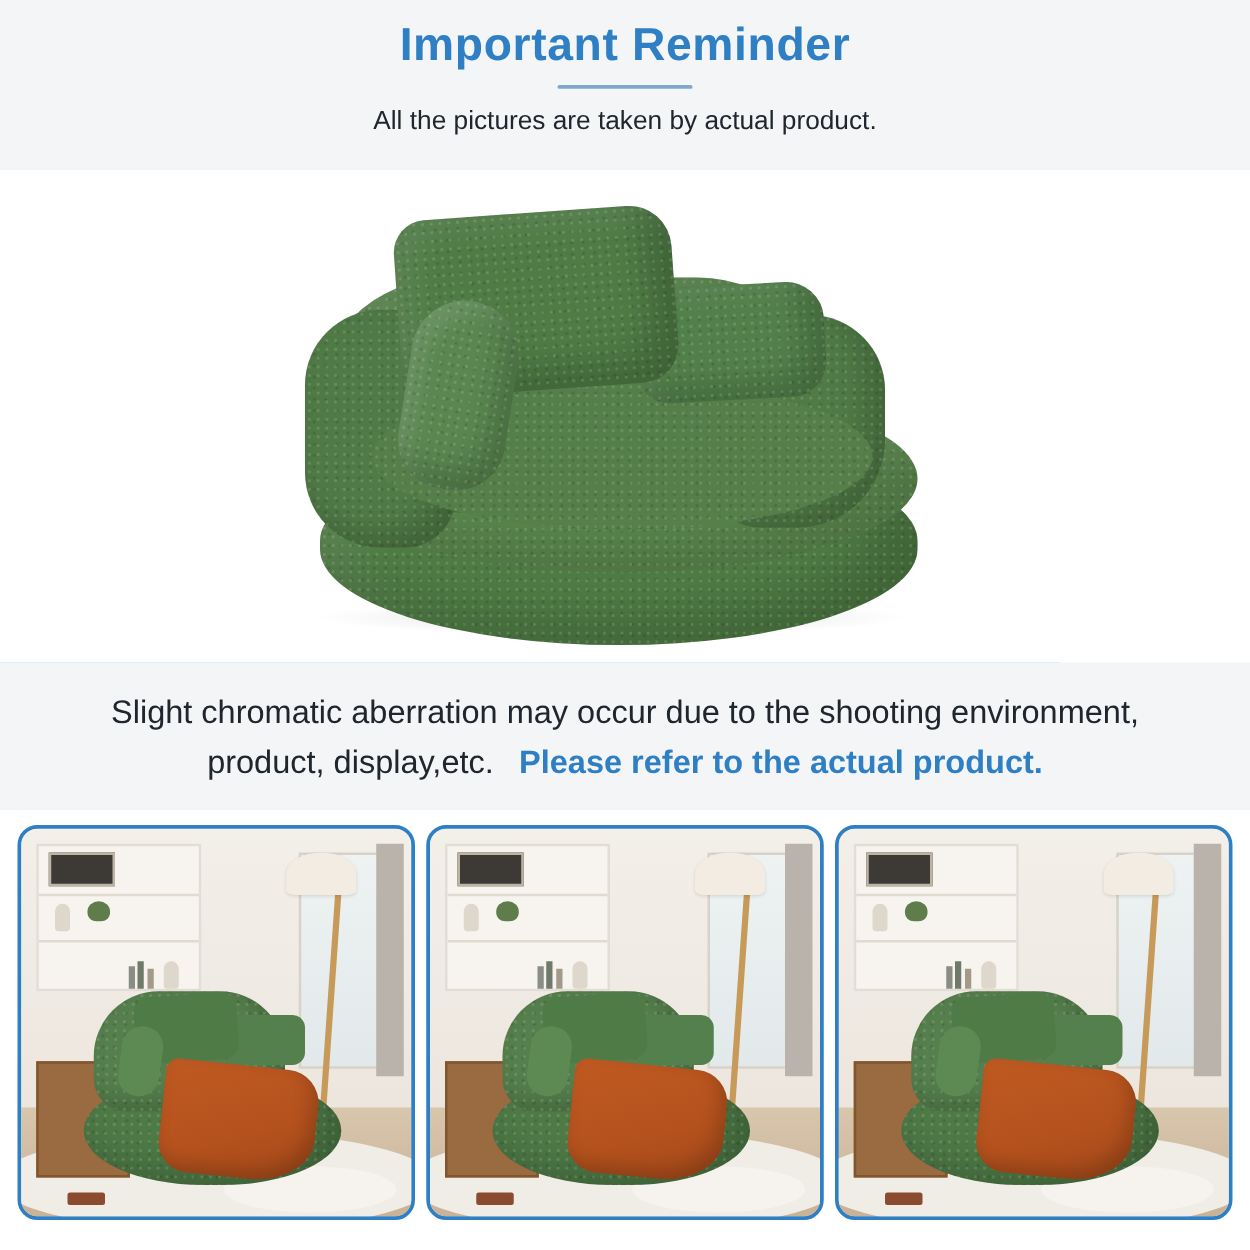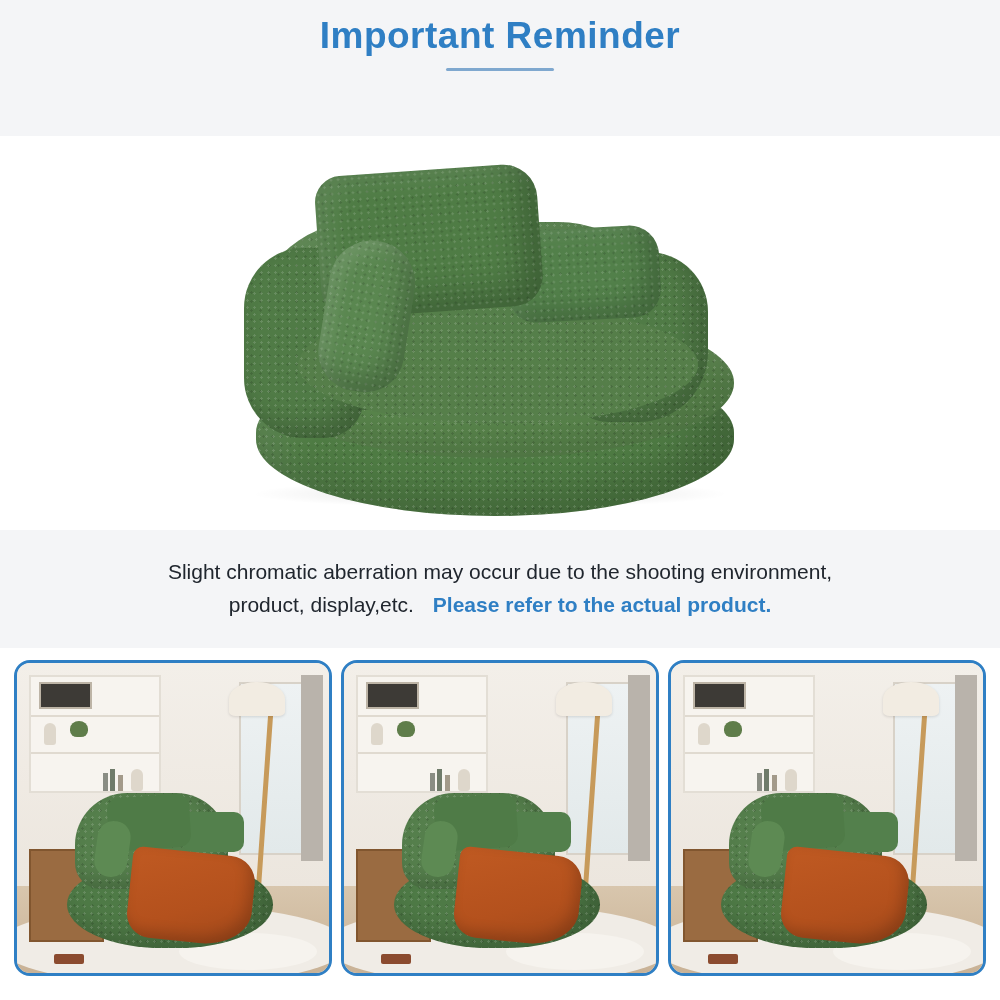--- a/index.html
+++ b/index.html
@@ -208,21 +208,21 @@
     top: 530px;
     width: 1000px;
     height: 118px;
     background: #f4f5f7;
     display: flex;
     flex-direction: column;
     align-items: center;
     justify-content: center;
   }
   .note-line {
-    font-size: 21px;
+    font-size: 26px;
     color: #20262e;
     line-height: 1.55;
     text-align: center;
   }
   .note-accent {
     color: #2f7fc4;
     font-weight: bold;
     padding-left: 13px;
   }
 
@@ -437,20 +437,21 @@
   }
 </style>
 </head>
 <body>
 
 <div class="page">
 
   <div class="header-band">
     <div class="header-title">Important Reminder</div>
     <div class="header-rule"></div>
+    <div class="header-sub">All the pictures are taken by actual product.</div>
   </div>
 
   <div class="hero">
     <div class="hero-stage">
       <div class="chair-shadow"></div>
       <div class="chair">
         <div class="chair-base">
             <div class="texture"></div>
           </div>
         <div class="chair-base-top">

